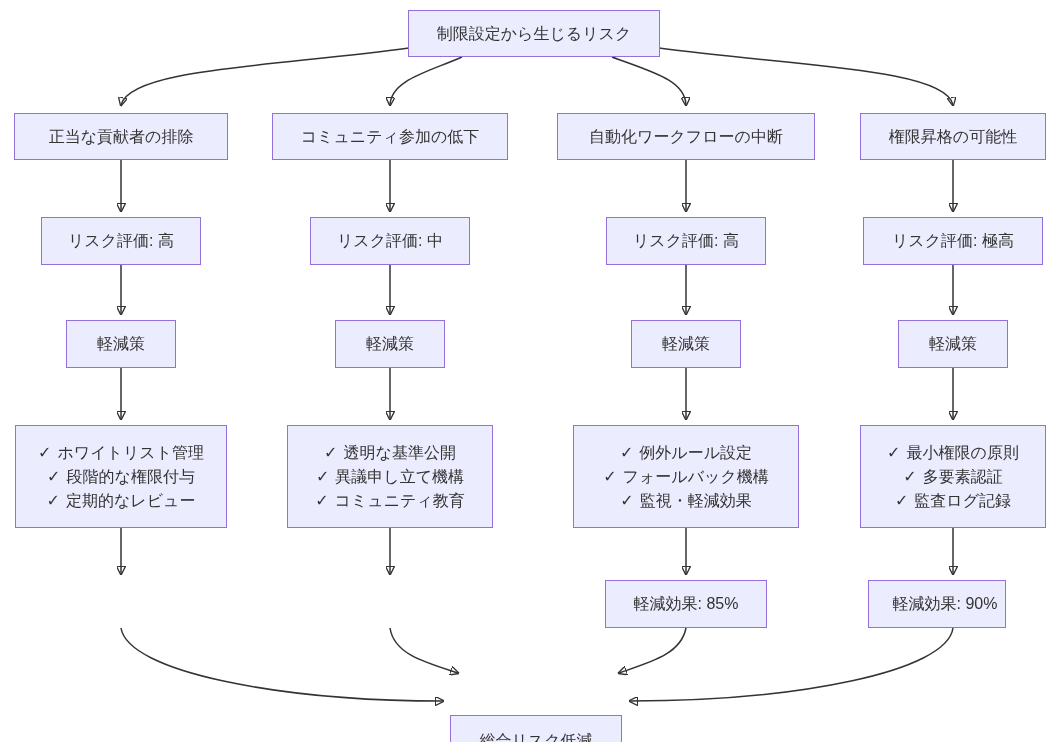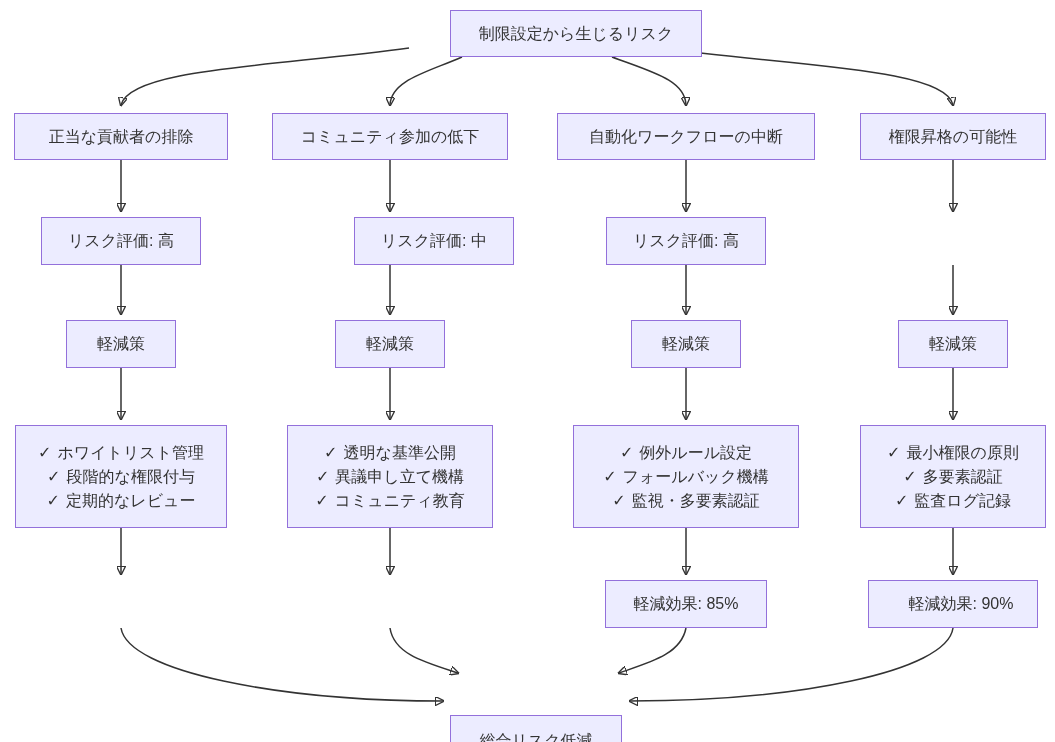--- a/index.html
+++ b/index.html
@@ -55,30 +55,31 @@
     <path d="M 953,265 L 953,314" marker-end="url(#arrow)"></path>
     <path d="M 953,368 L 953,419" marker-end="url(#arrow)"></path>
     <path d="M 953,528 L 953,574" marker-end="url(#arrow)"></path>
 
     <path d="M 121,628 C 128,672 280,701 443,701" marker-end="url(#arrow)"></path>
     <path d="M 390,628 C 394,654 424,662 458,673" marker-end="url(#arrow)"></path>
     <path d="M 686,628 C 681,654 651,662 619,673" marker-end="url(#arrow)"></path>
     <path d="M 953,628 C 947,672 795,701 630,701" marker-end="url(#arrow)"></path>
   </svg>
 
-  <div class="node" style="left:408px;top:10px;width:252px;height:47px;margin-left:42px;">制限設定から生じるリスク</div>
+  <div class="node" style="left:408px;top:10px;width:252px;height:47px;">制限設定から生じるリスク</div>
 
   <div class="node" style="left:14px;top:113px;width:214px;height:47px;text-align:right;">正当な貢献者の排除</div>
   <div class="node" style="left:272px;top:113px;width:236px;height:47px;">コミュニティ参加の低下</div>
   <div class="node" style="left:860px;top:113px;width:186px;height:47px;">権限昇格の可能性</div>
   <div class="node" style="left:557px;top:113px;width:258px;height:47px;">自動化ワークフローの中断</div>
 
   <div class="node" style="left:41px;top:217px;width:160px;height:48px;">リスク評価: 高</div>
-  <div class="node" style="left:310px;top:217px;width:160px;height:48px;margin-left:44px;">リスク評価: 中</div>
+  <div class="node" style="left:310px;top:217px;width:160px;height:48px;">リスク評価: 中</div>
   <div class="node" style="left:606px;top:217px;width:160px;height:48px;">リスク評価: 高</div>
+  <div class="node" style="left:863px;top:217px;width:180px;height:48px;">リスク評価: 極高</div>
 
   <div class="node" style="left:66px;top:320px;width:110px;height:48px;">軽減策</div>
   <div class="node" style="left:335px;top:320px;width:110px;height:48px;">軽減策</div>
   <div class="node" style="left:631px;top:320px;width:110px;height:48px;">軽減策</div>
   <div class="node" style="left:898px;top:320px;width:110px;height:48px;">軽減策</div>
 
   <div class="node list" style="left:15px;top:425px;width:212px;height:103px;">
     <div class="measure">
       <span class="check">✓</span>
       <span>ホワイトリスト管理</span>
@@ -112,37 +113,37 @@
     <div class="measure">
       <span class="check">✓</span>
       <span>例外ルール設定</span>
     </div>
     <div class="measure">
       <span class="check">✓</span>
       <span>フォールバック機構</span>
     </div>
     <div class="measure">
       <span class="check">✓</span>
-      <span>監視・多要素認証</span>
+      <span>監視・軽減効果</span>
     </div>
   </div>
 
   <div class="node list" style="left:860px;top:425px;width:186px;height:103px;">
     <div class="measure">
       <span class="check">✓</span>
       <span>最小権限の原則</span>
     </div>
     <div class="measure">
       <span class="check">✓</span>
       <span>多要素認証</span>
     </div>
     <div class="measure">
       <span class="check">✓</span>
       <span>監査ログ記録</span>
     </div>
   </div>
 
   <div class="node" style="left:605px;top:580px;width:162px;height:48px;">軽減効果: 85%</div>
-  <div class="node" style="left:868px;top:580px;width:170px;height:48px;padding-left:16px;">軽減効果: 90%</div>
+  <div class="node" style="left:868px;top:580px;width:138px;height:48px;padding-left:16px;">軽減効果: 90%</div>
 
   <div class="node" style="left:450px;top:715px;width:172px;height:52px;">総合リスク低減</div>
 
 </div>
 
 </body></html>

